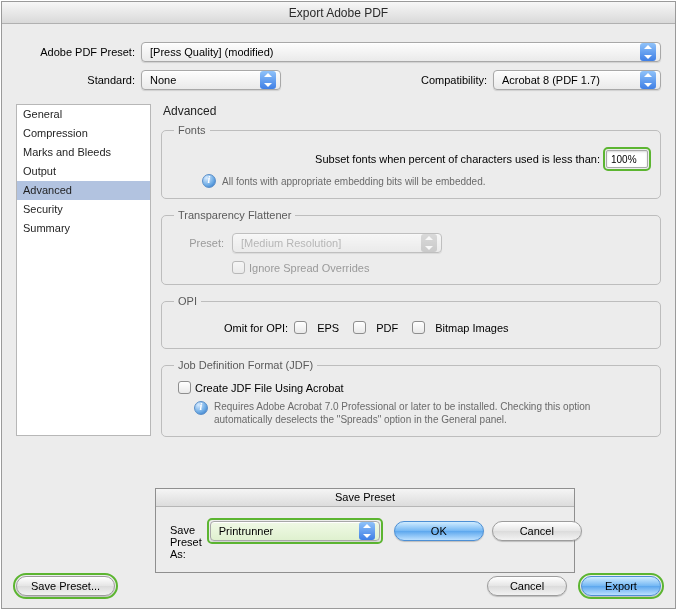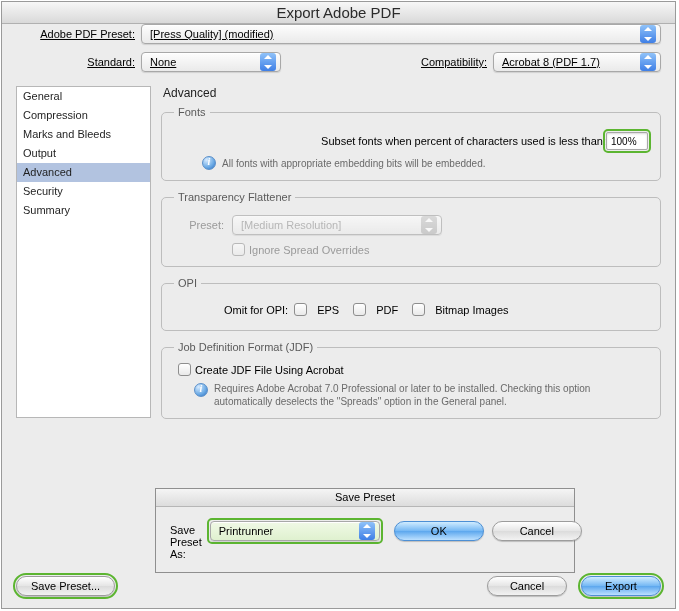--- a/index.html
+++ b/index.html
@@ -21,26 +21,25 @@
     background: #ececec;
     border: 1px solid #9a9a9a;
     position: relative;
   }
   .titlebar {
     height: 22px;
     background: linear-gradient(#f7f7f7, #d9d9d9);
     border-bottom: 1px solid #b0b0b0;
     text-align: center;
     line-height: 22px;
-    font-size: 15px;
+    font-size: 12px;
     color: #2b2b2b;
   }
   .top-area {
-    padding: 0 14px 6px 14px;
-    text-decoration: underline;
+    padding: 18px 14px 6px 14px;
   }
   .row {
     display: flex;
     align-items: center;
     margin-bottom: 8px;
   }
   .label-right {
     text-align: right;
     padding-right: 6px;
     color: #000;
@@ -258,21 +257,21 @@
       <div class="sidebar-item selected">Advanced</div>
       <div class="sidebar-item">Security</div>
       <div class="sidebar-item">Summary</div>
     </div>
 
     <div class="content">
       <div class="section-title">Advanced</div>
 
       <fieldset class="mac-group">
         <legend>Fonts</legend>
-        <div style="display:flex;align-items:center;justify-content:flex-end;padding:4px 0 6px 0">
+        <div style="display:flex;align-items:center;justify-content:flex-end;gap:6px;padding:4px 0 6px 0">
           <span>Subset fonts when percent of characters used is less than:</span>
           <span class="green-hl" style="display:inline-block">
             <input class="mac-input" style="width: 42px; text-align: left;" value="100%">
           </span>
         </div>
         <div style="display:flex;align-items:center;padding-left:28px">
           <span class="info-icon"></span>
           <span class="help-text">All fonts with appropriate embedding bits will be embedded.</span>
         </div>
       </fieldset>

